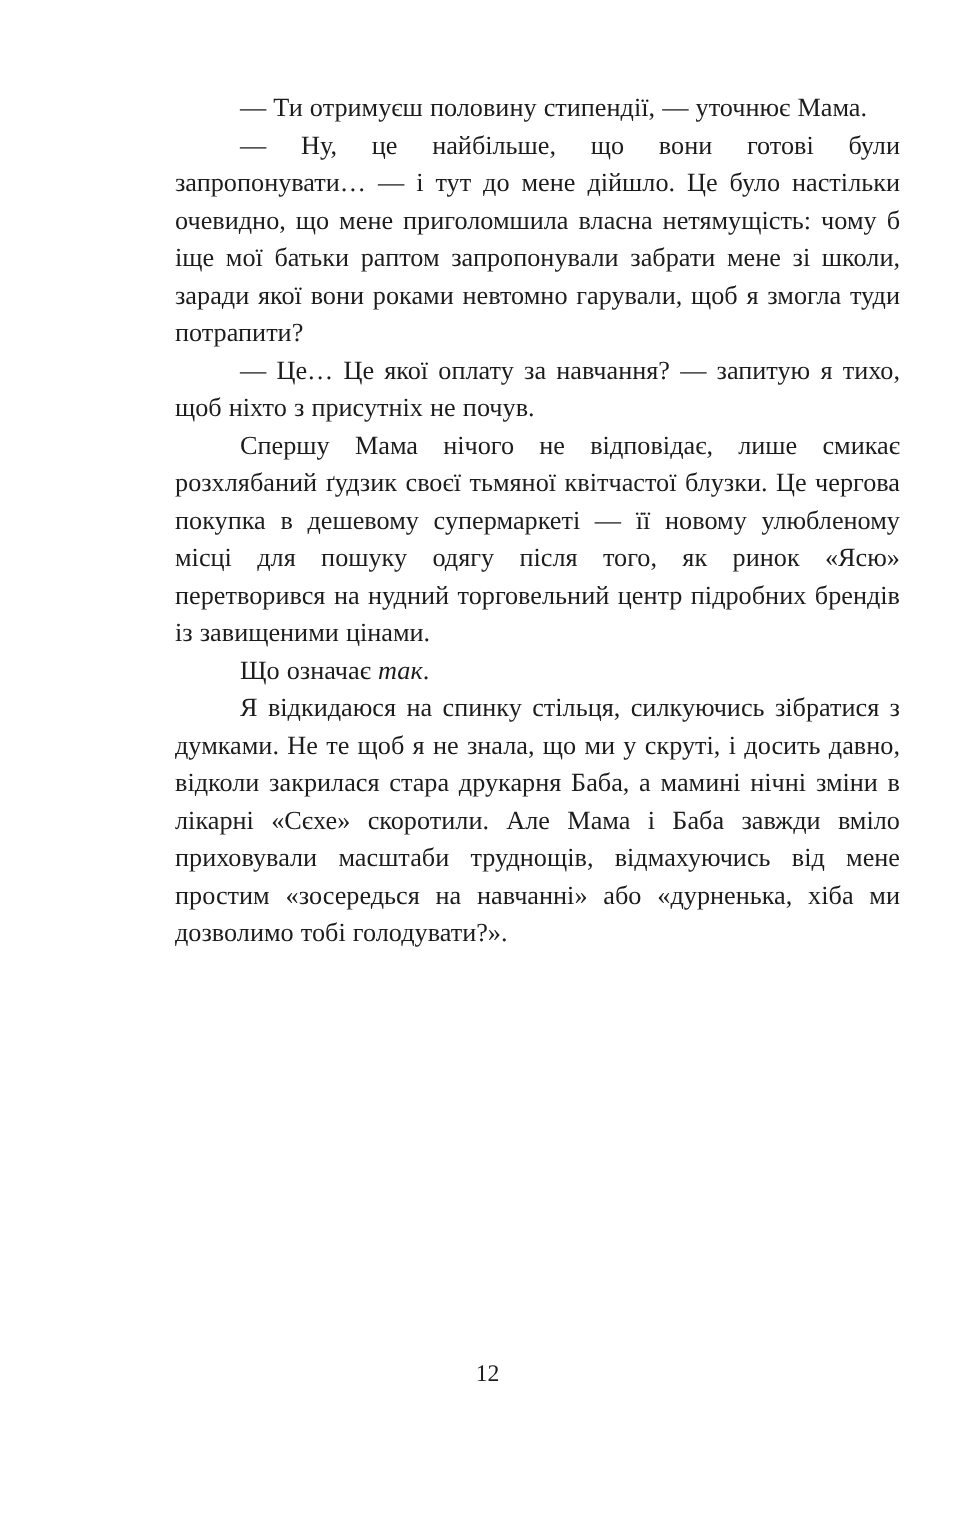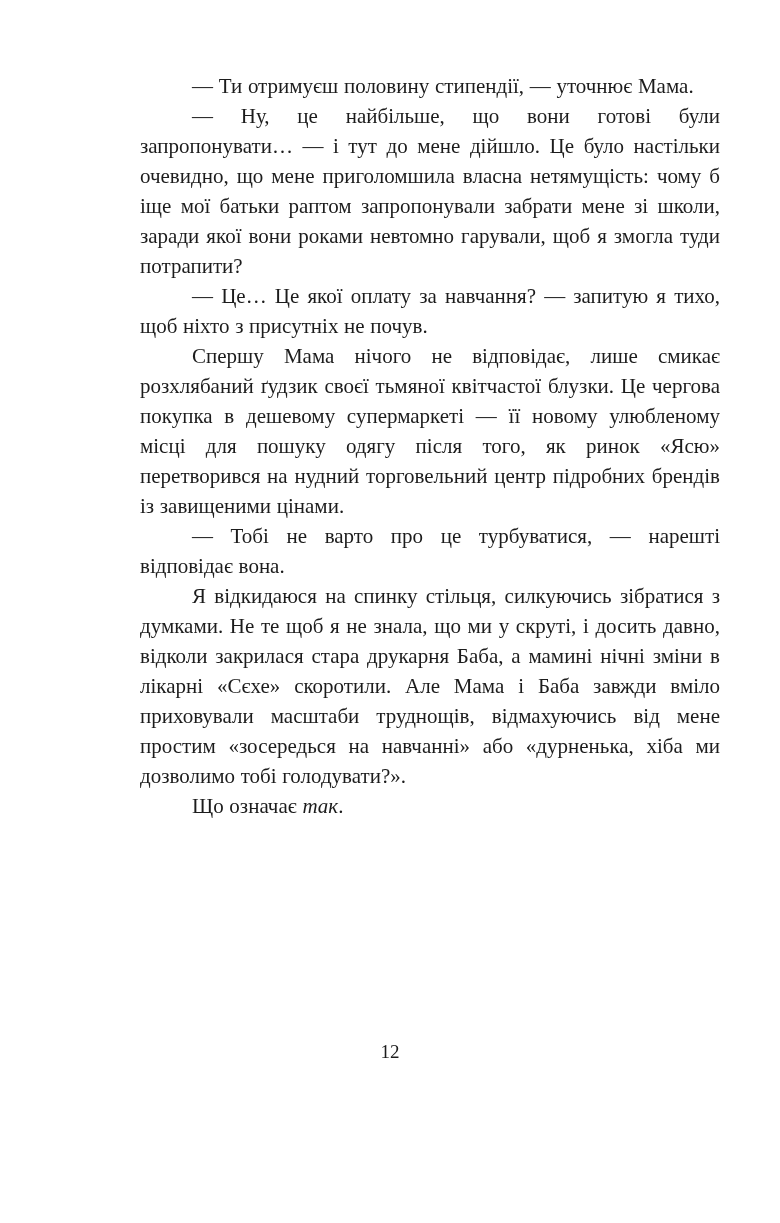--- a/index.html
+++ b/index.html
@@ -34,35 +34,34 @@
     hyphens: auto;
     -webkit-hyphens: auto;
     word-spacing: 0.02em;
   }
   .para em {
     font-style: italic;
   }
   .page-number {
     position: absolute;
     left: 0;
-    top: 1040px;
+    top: 1088px;
     width: 780px;
     text-align: center;
     font-size: 19px;
     line-height: 24px;
     color: #1c1c1c;
   }
 </style>
 </head>
 <body>
 
 <div class="book-page">
   <div class="text-block">
     <p class="para">— Ти отримуєш половину стипендії, — уточнює Мама.</p>
     <p class="para">— Ну, це найбільше, що вони готові були запропонувати… — і тут до мене дійшло. Це було настільки очевидно, що мене приголомшила власна нетямущість: чому б іще мої батьки раптом запропонували забрати мене зі школи, заради якої вони роками невтомно гарували, щоб я змогла туди потрапити?</p>
     <p class="para">— Це… Це якої оплату за навчання? — запитую я тихо, щоб ніхто з присутніх не почув.</p>
     <p class="para">Спершу Мама нічого не відповідає, лише смикає розхлябаний ґудзик своєї тьмяної квітчастої блузки. Це чергова покупка в дешевому супермаркеті — її новому улюбленому місці для пошуку одягу після того, як ринок «Ясю» перетворився на нудний торговельний центр підробних брендів із завищеними цінами.</p>
-    <p class="para">— Тобі не варто про це турбуватися, — нарешті відповідає вона.</p>
+    <p class="para"><span>Що означає </span><em>так</em><span>.</span></p>
     <p class="para">Я відкидаюся на спинку стільця, силкуючись зібратися з думками. Не те щоб я не знала, що ми у скруті, і досить давно, відколи закрилася стара друкарня Баба, а мамині нічні зміни в лікарні «Сєхе» скоротили. Але Мама і Баба завжди вміло приховували масштаби труднощів, відмахуючись від мене простим «зосередься на навчанні» або «дурненька, хіба ми дозволимо тобі голодувати?».</p>
-    <p class="para"><span>Що означає </span><em>так</em><span>.</span></p>
   </div>
   <div class="page-number">12</div>
 </div>
 
 </body></html>

